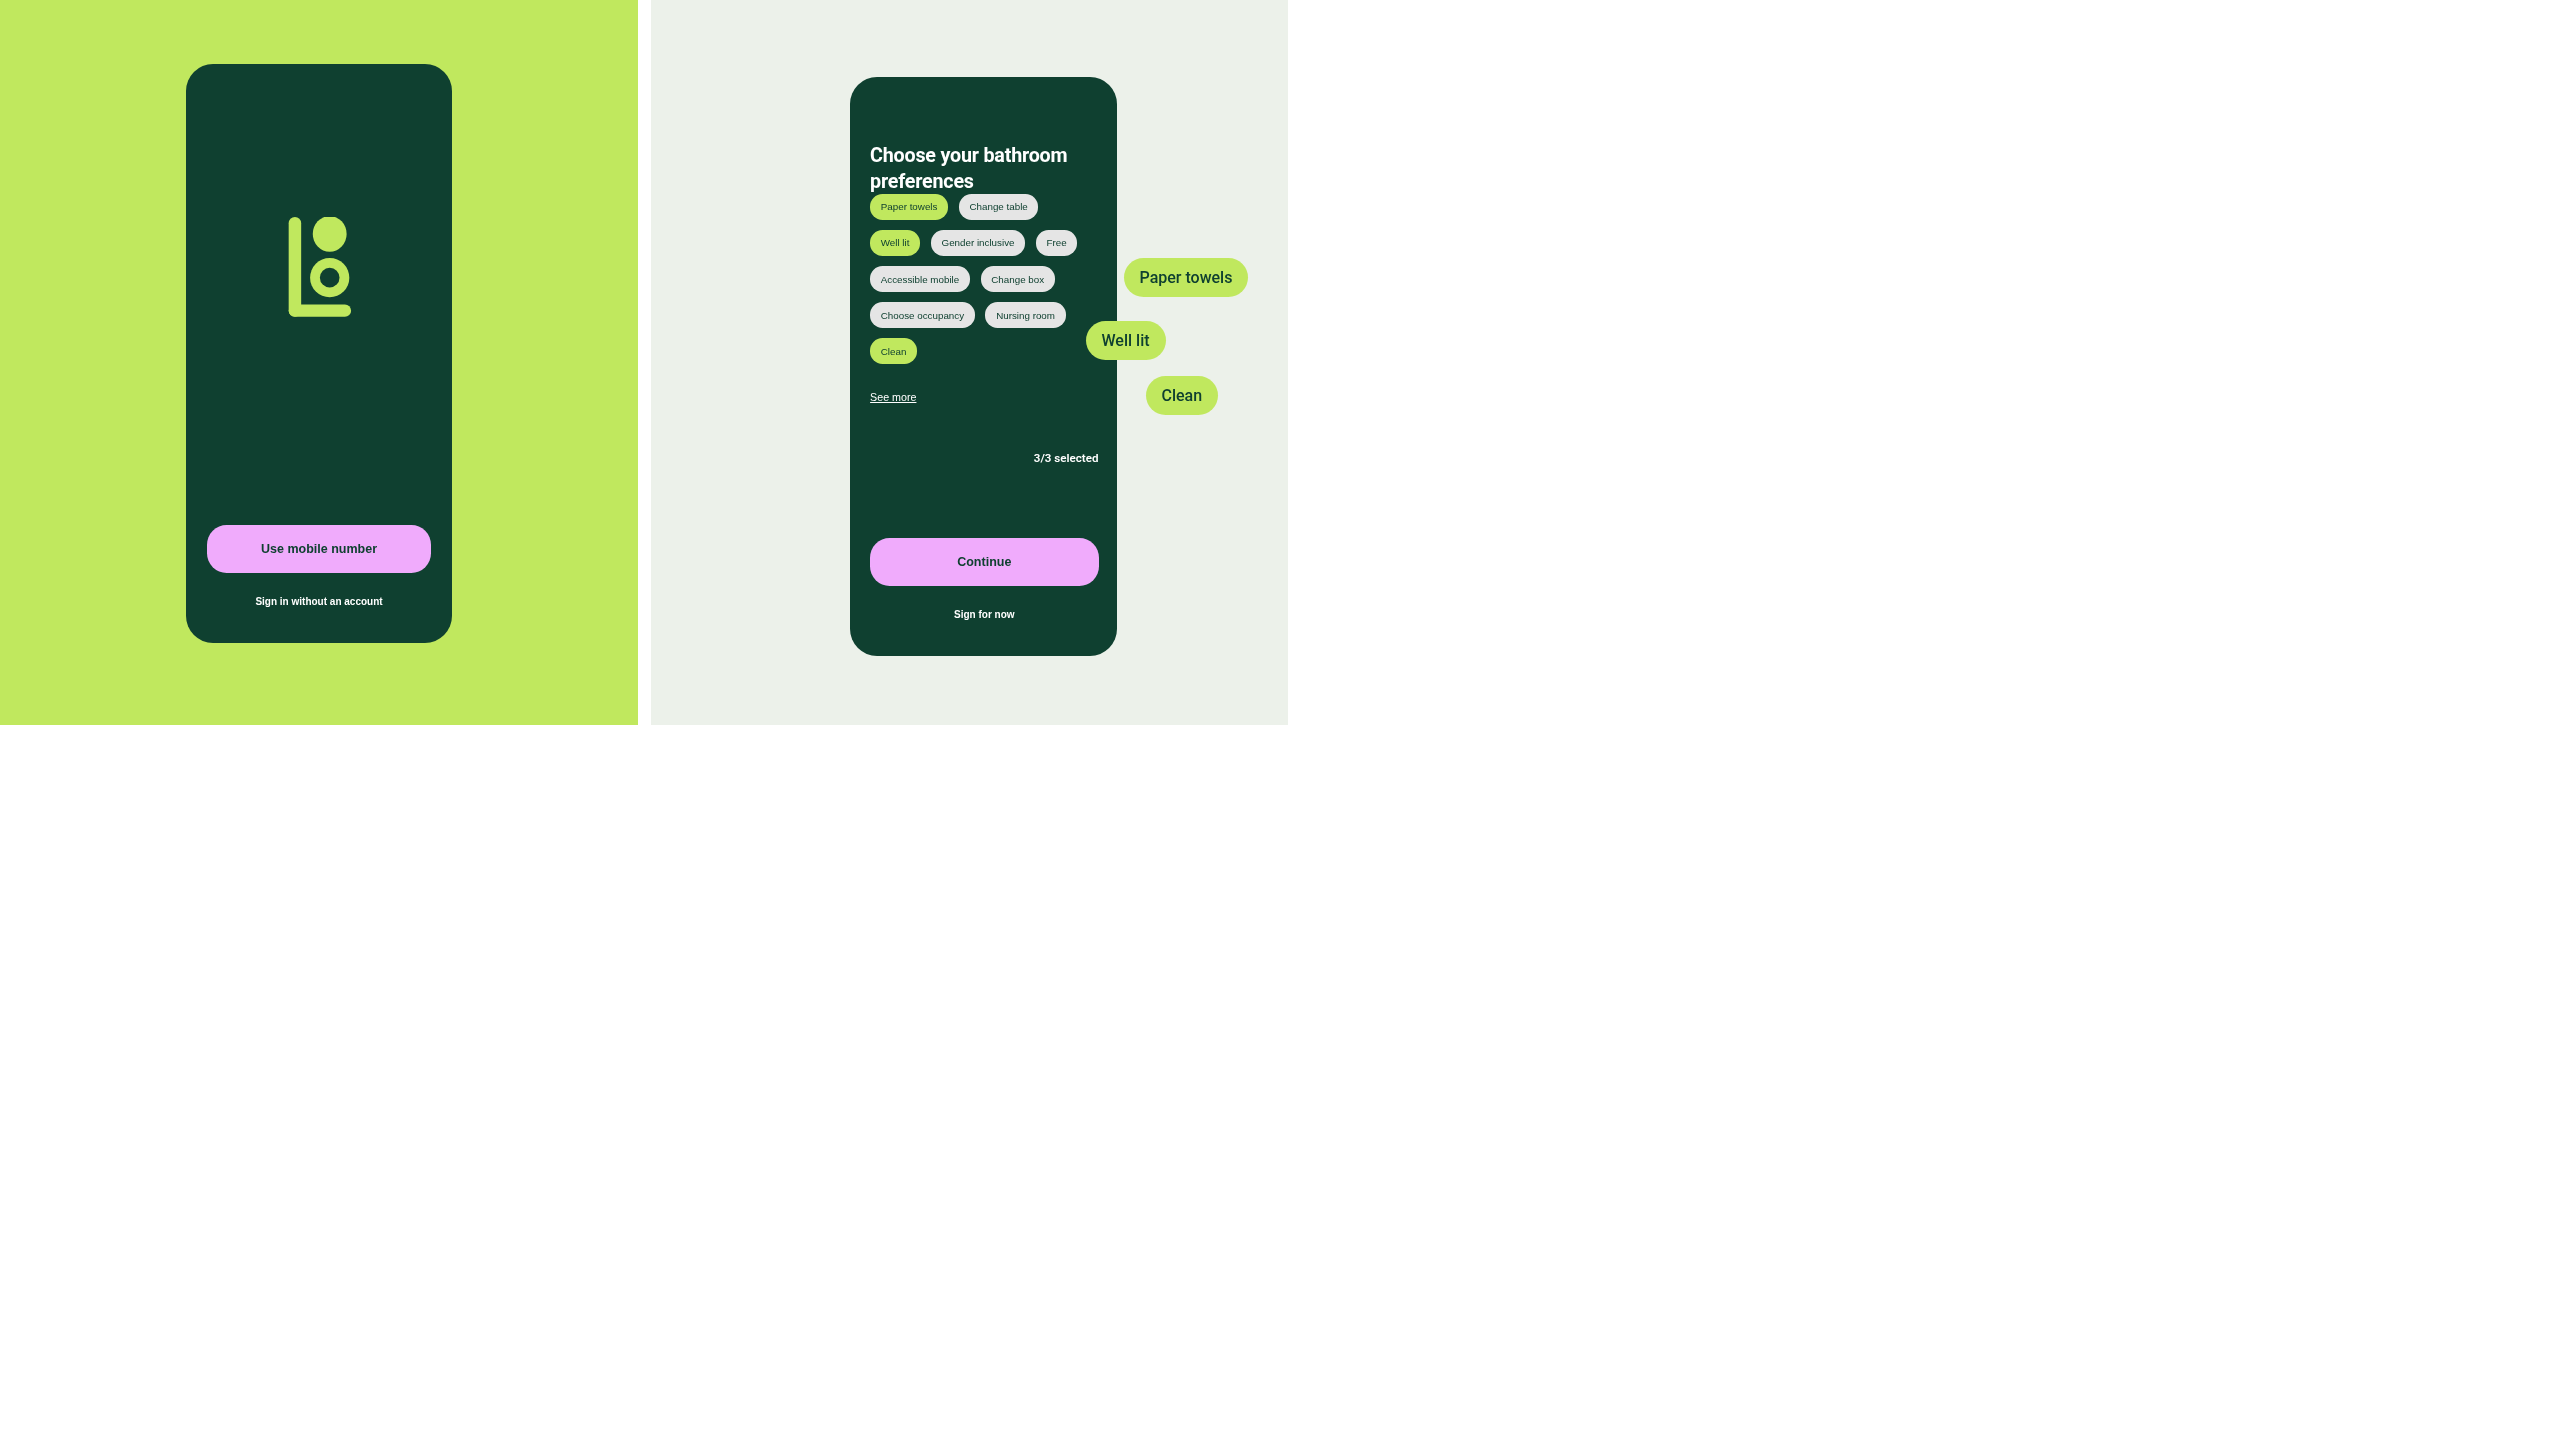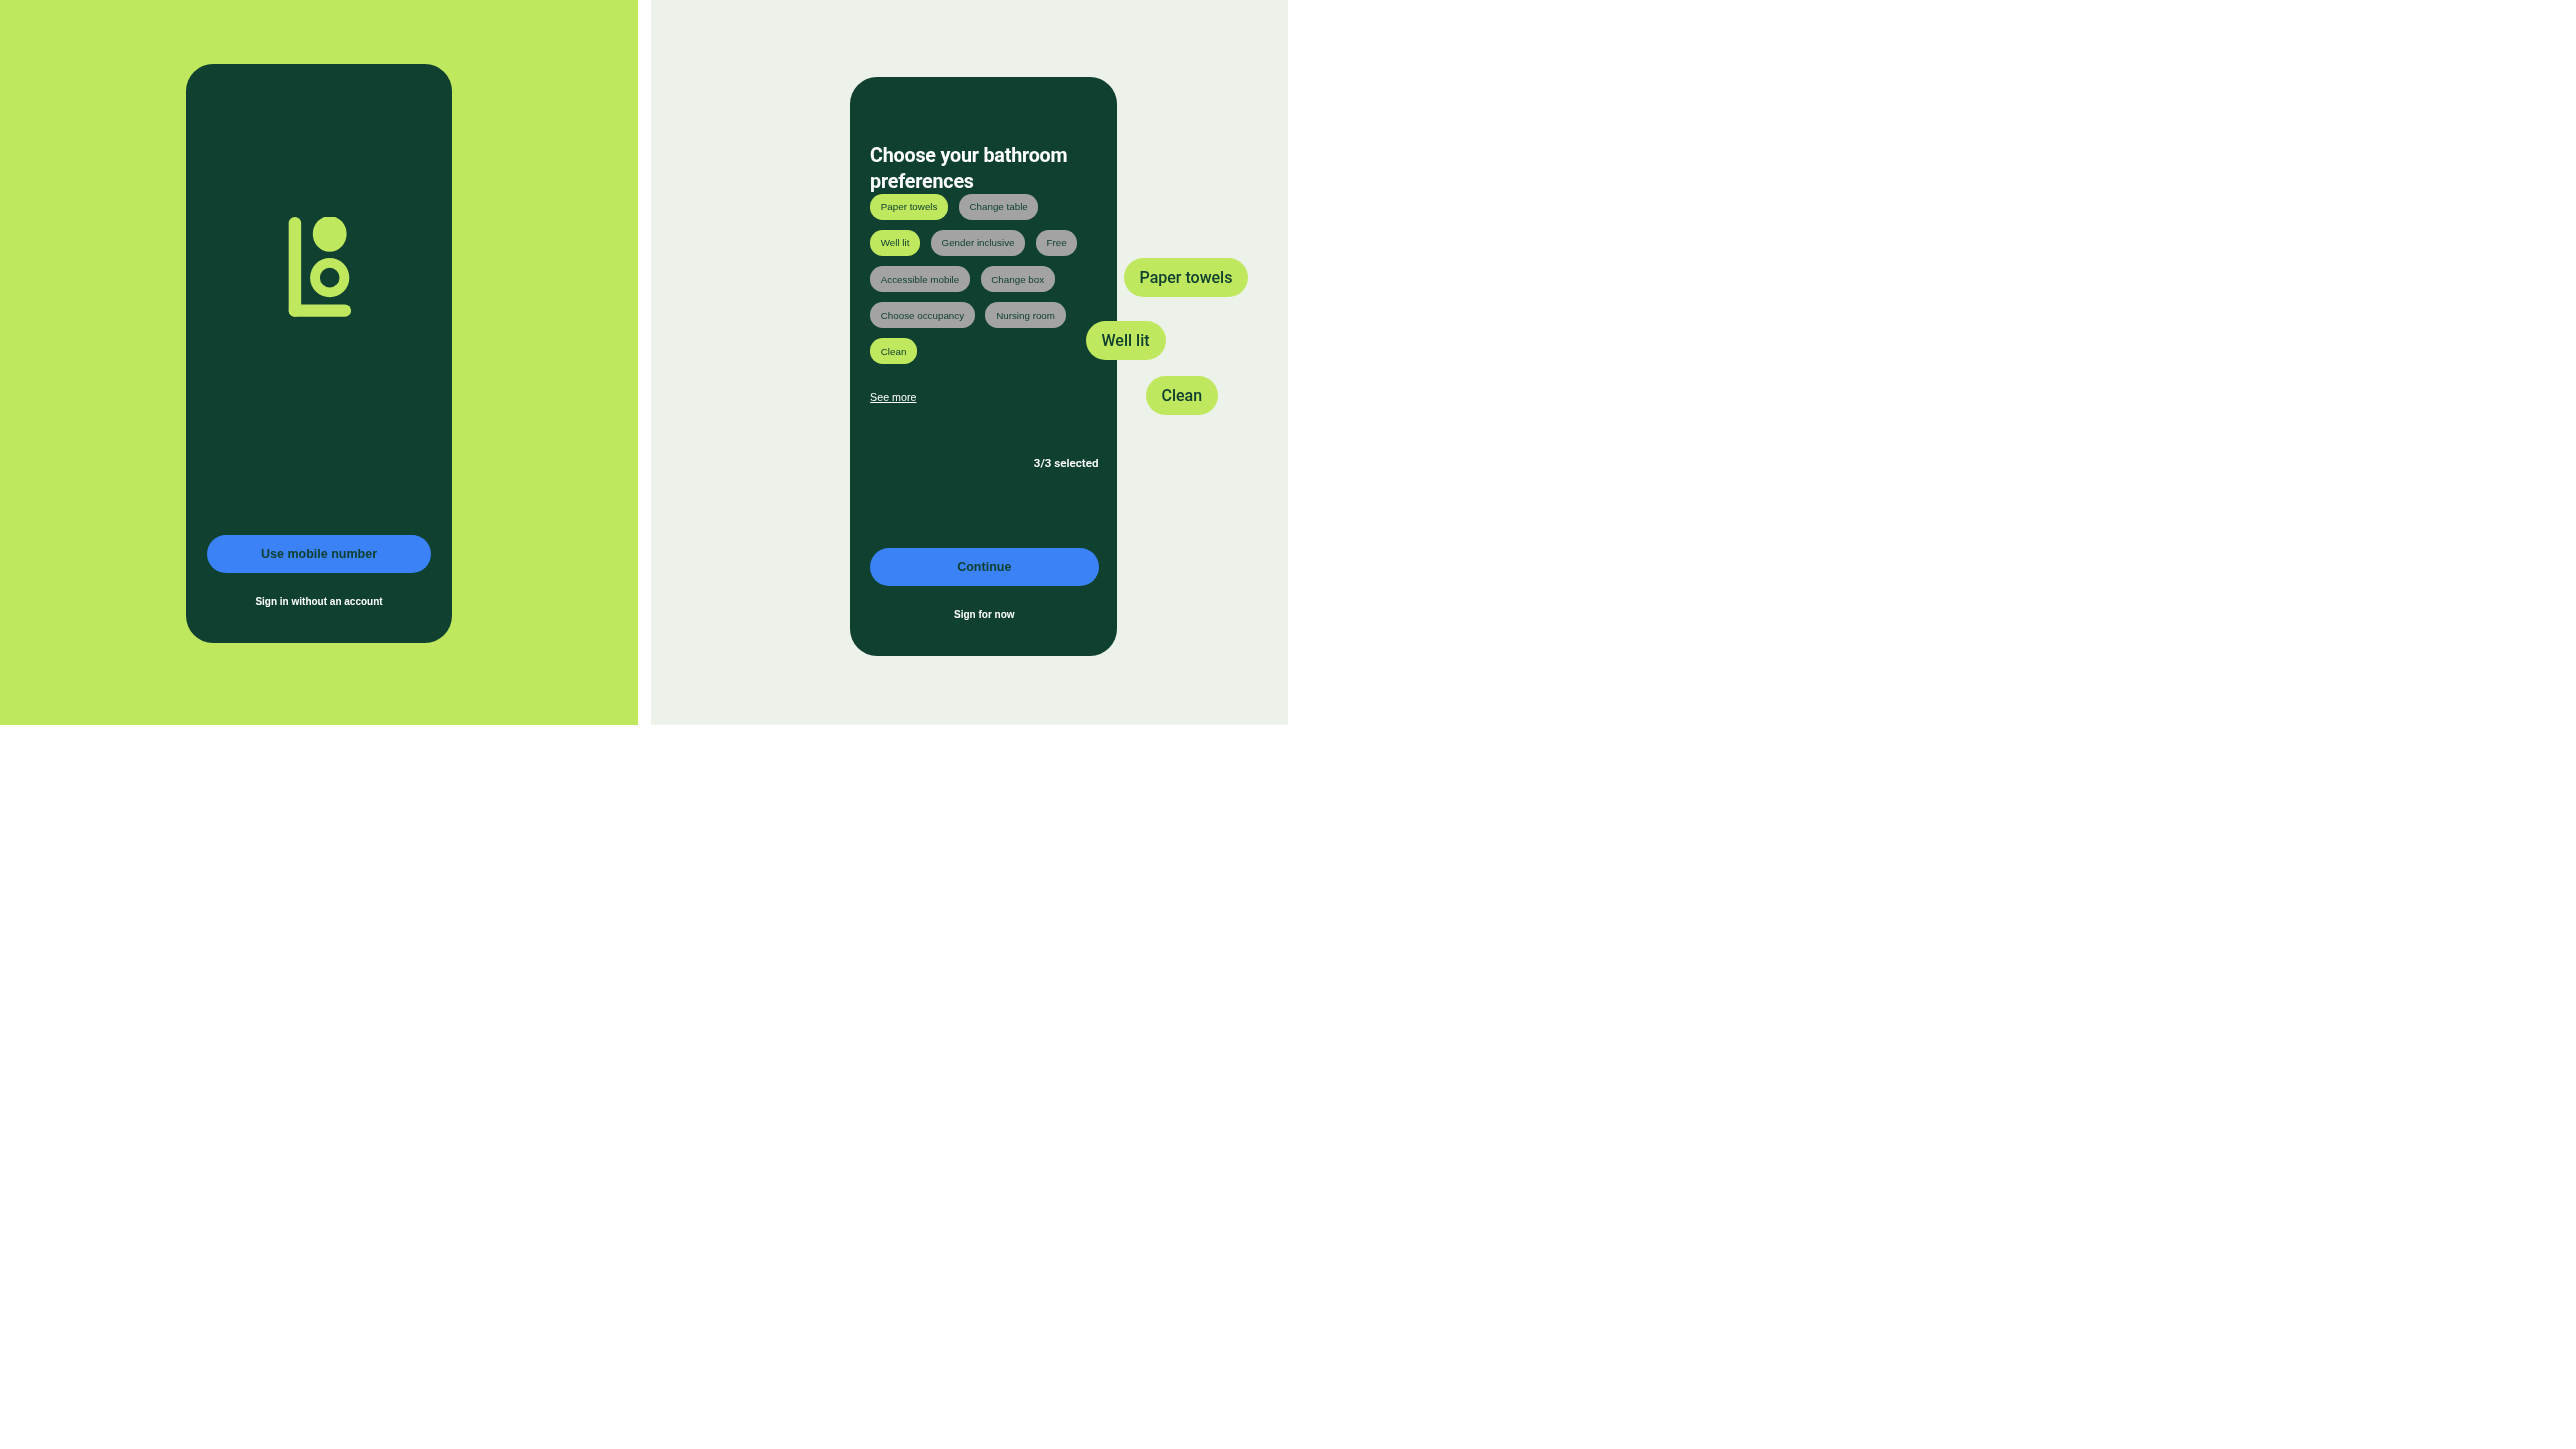--- a/index.html
+++ b/index.html
@@ -39,27 +39,27 @@
     height: 579px;
     top: 64px;
     left: 186px;
     padding: 153px 20.6px 36px 20.6px;
   }
   .logo-wrap {
     display: flex;
     justify-content: center;
   }
   .cta-primary {
-    background: #3b82f6;
+    background: #f0abfc;
     color: #0f4030;
     font-weight: 600;
     font-size: 12.5px;
     border: none;
     border-radius: 19.7px;
-    height: 38px;
+    height: 48px;
     width: 100%;
     cursor: pointer;
     margin-top: auto;
   }
   .cta-secondary {
     color: #ffffff;
     background: transparent;
     border: none;
     font-size: 10px;
     font-weight: 600;
@@ -93,21 +93,21 @@
     font-size: 9.8px;
     font-weight: 500;
     cursor: pointer;
     white-space: nowrap;
   }
   .chip.selected {
     background: #c0e85e;
     color: #0f4030;
   }
   .chip.unselected {
-    background: #a3a3a3;
+    background: #e5e5e5;
     color: #0f4030;
   }
   .see-more {
     color: #ffffff;
     font-size: 10.7px;
     text-decoration: underline;
     background: none;
     border: none;
     margin-top: 27px;
     cursor: pointer;

